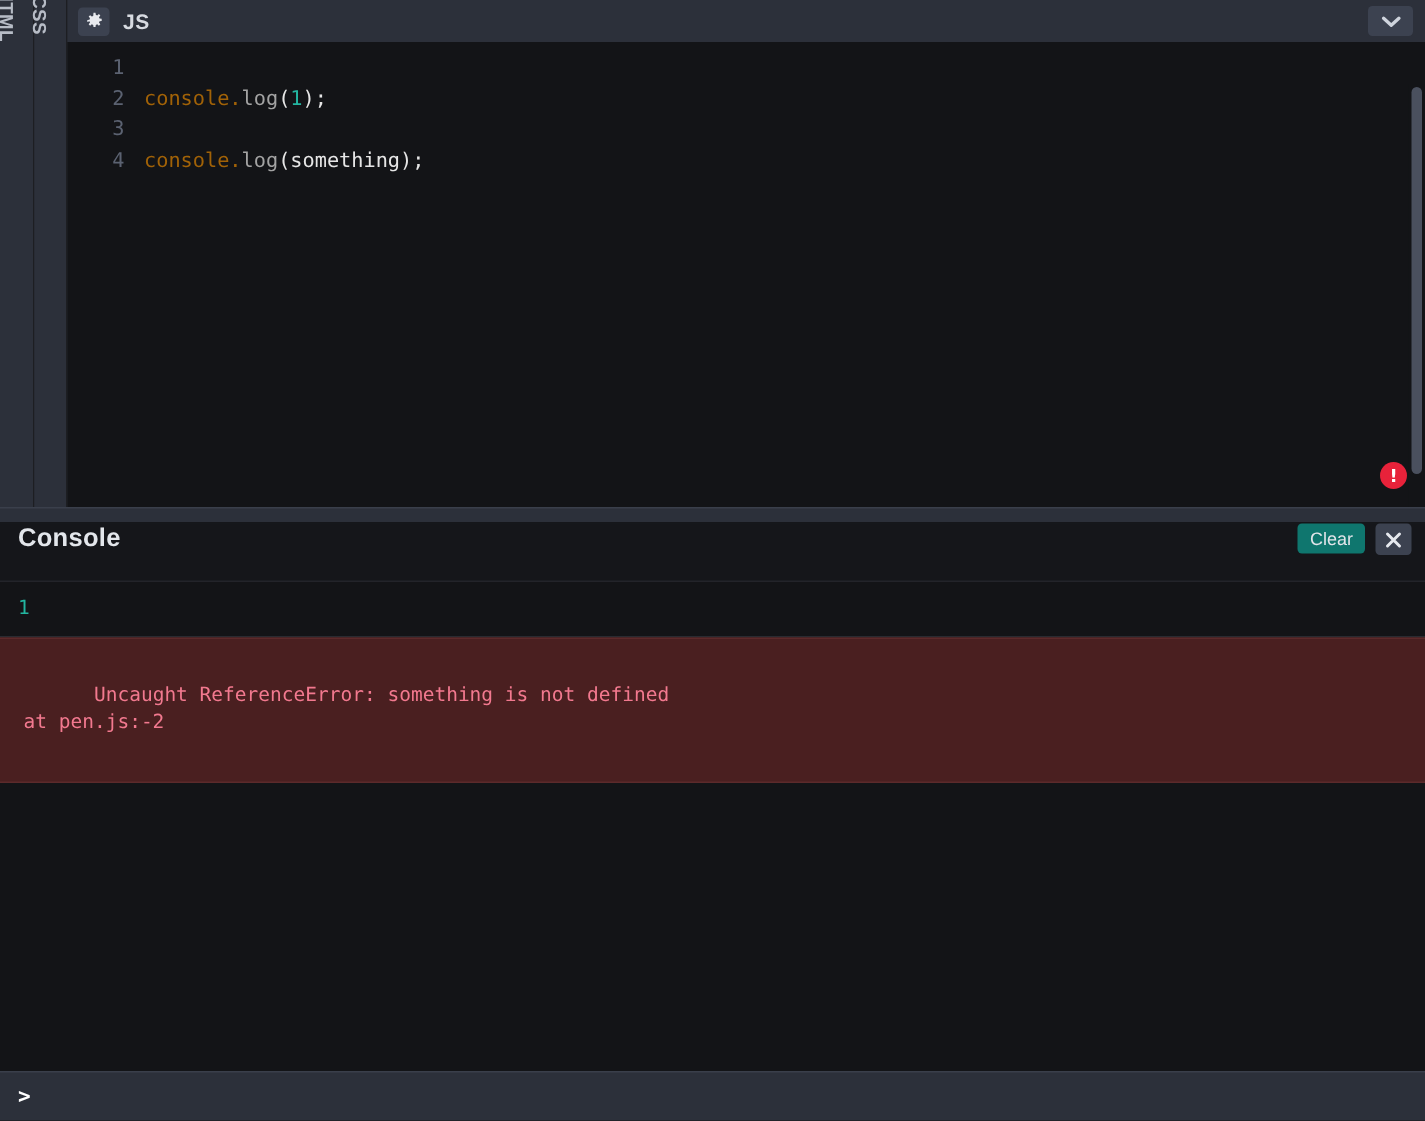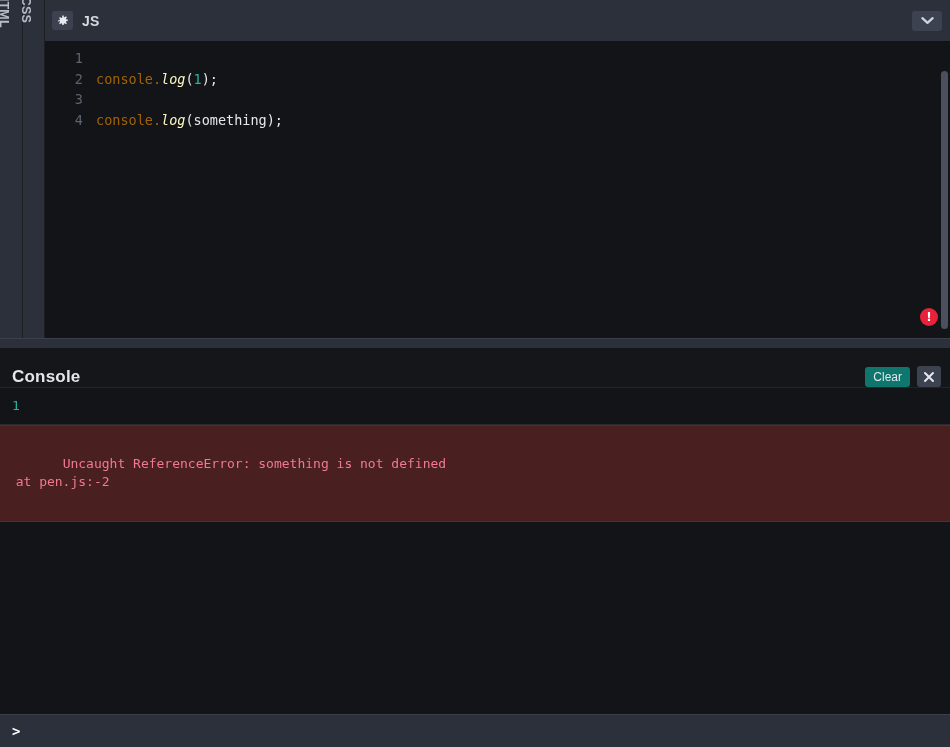--- a/index.html
+++ b/index.html
@@ -72,21 +72,21 @@
   
   .editor-col {
     flex: 1 1 auto;
     display: flex;
     flex-direction: column;
     min-width: 0;
     background: #131417;
   }
 
   .editor-toolbar {
-    height: 41px;
+    height: 28px;
     background: #2c303a;
     display: flex;
     align-items: center;
     padding: 0 6px 0 7px;
     flex: none;
     position: relative;
   }
   .gear-btn {
     width: 21px;
     height: 19px;
@@ -142,21 +142,21 @@
     width: 38px;
     text-align: right;
     color: #5b6271;
     flex: none;
     padding-right: 13px;
     user-select: none;
   }
   .code-text { color: #e6e6e6; }
   .tok-comment { color: #9fb7c9; font-style: italic; }
   .tok-prop    { color: #a16207; }
-  .tok-fn      { color: #fef9c3; font-style: italic; }
+  .tok-fn      { color: #a3a3a3; }
   .tok-num     { color: #23b5a0; }
   .tok-plain   { color: #e6e6e6; }
 
   .error-badge {
     position: absolute;
     right: 12px;
     bottom: 12px;
     width: 18px;
     height: 18px;
     border-radius: 50%;
@@ -208,21 +208,21 @@
     flex: 1 1 auto;
     display: flex;
     flex-direction: column;
     background: #131417;
     min-height: 0;
   }
   .console-header {
     height: 38px;
     background: #15161a;
     display: flex;
-    align-items: flex-end;
+    align-items: flex-start;
     padding: 0 9px 0 12px;
     flex: none;
     border-bottom: 1px solid #23242a;
   }
   .console-title {
     font-size: 17px;
     font-weight: bold;
     color: #e3e6eb;
     letter-spacing: 0.2px;
   }

